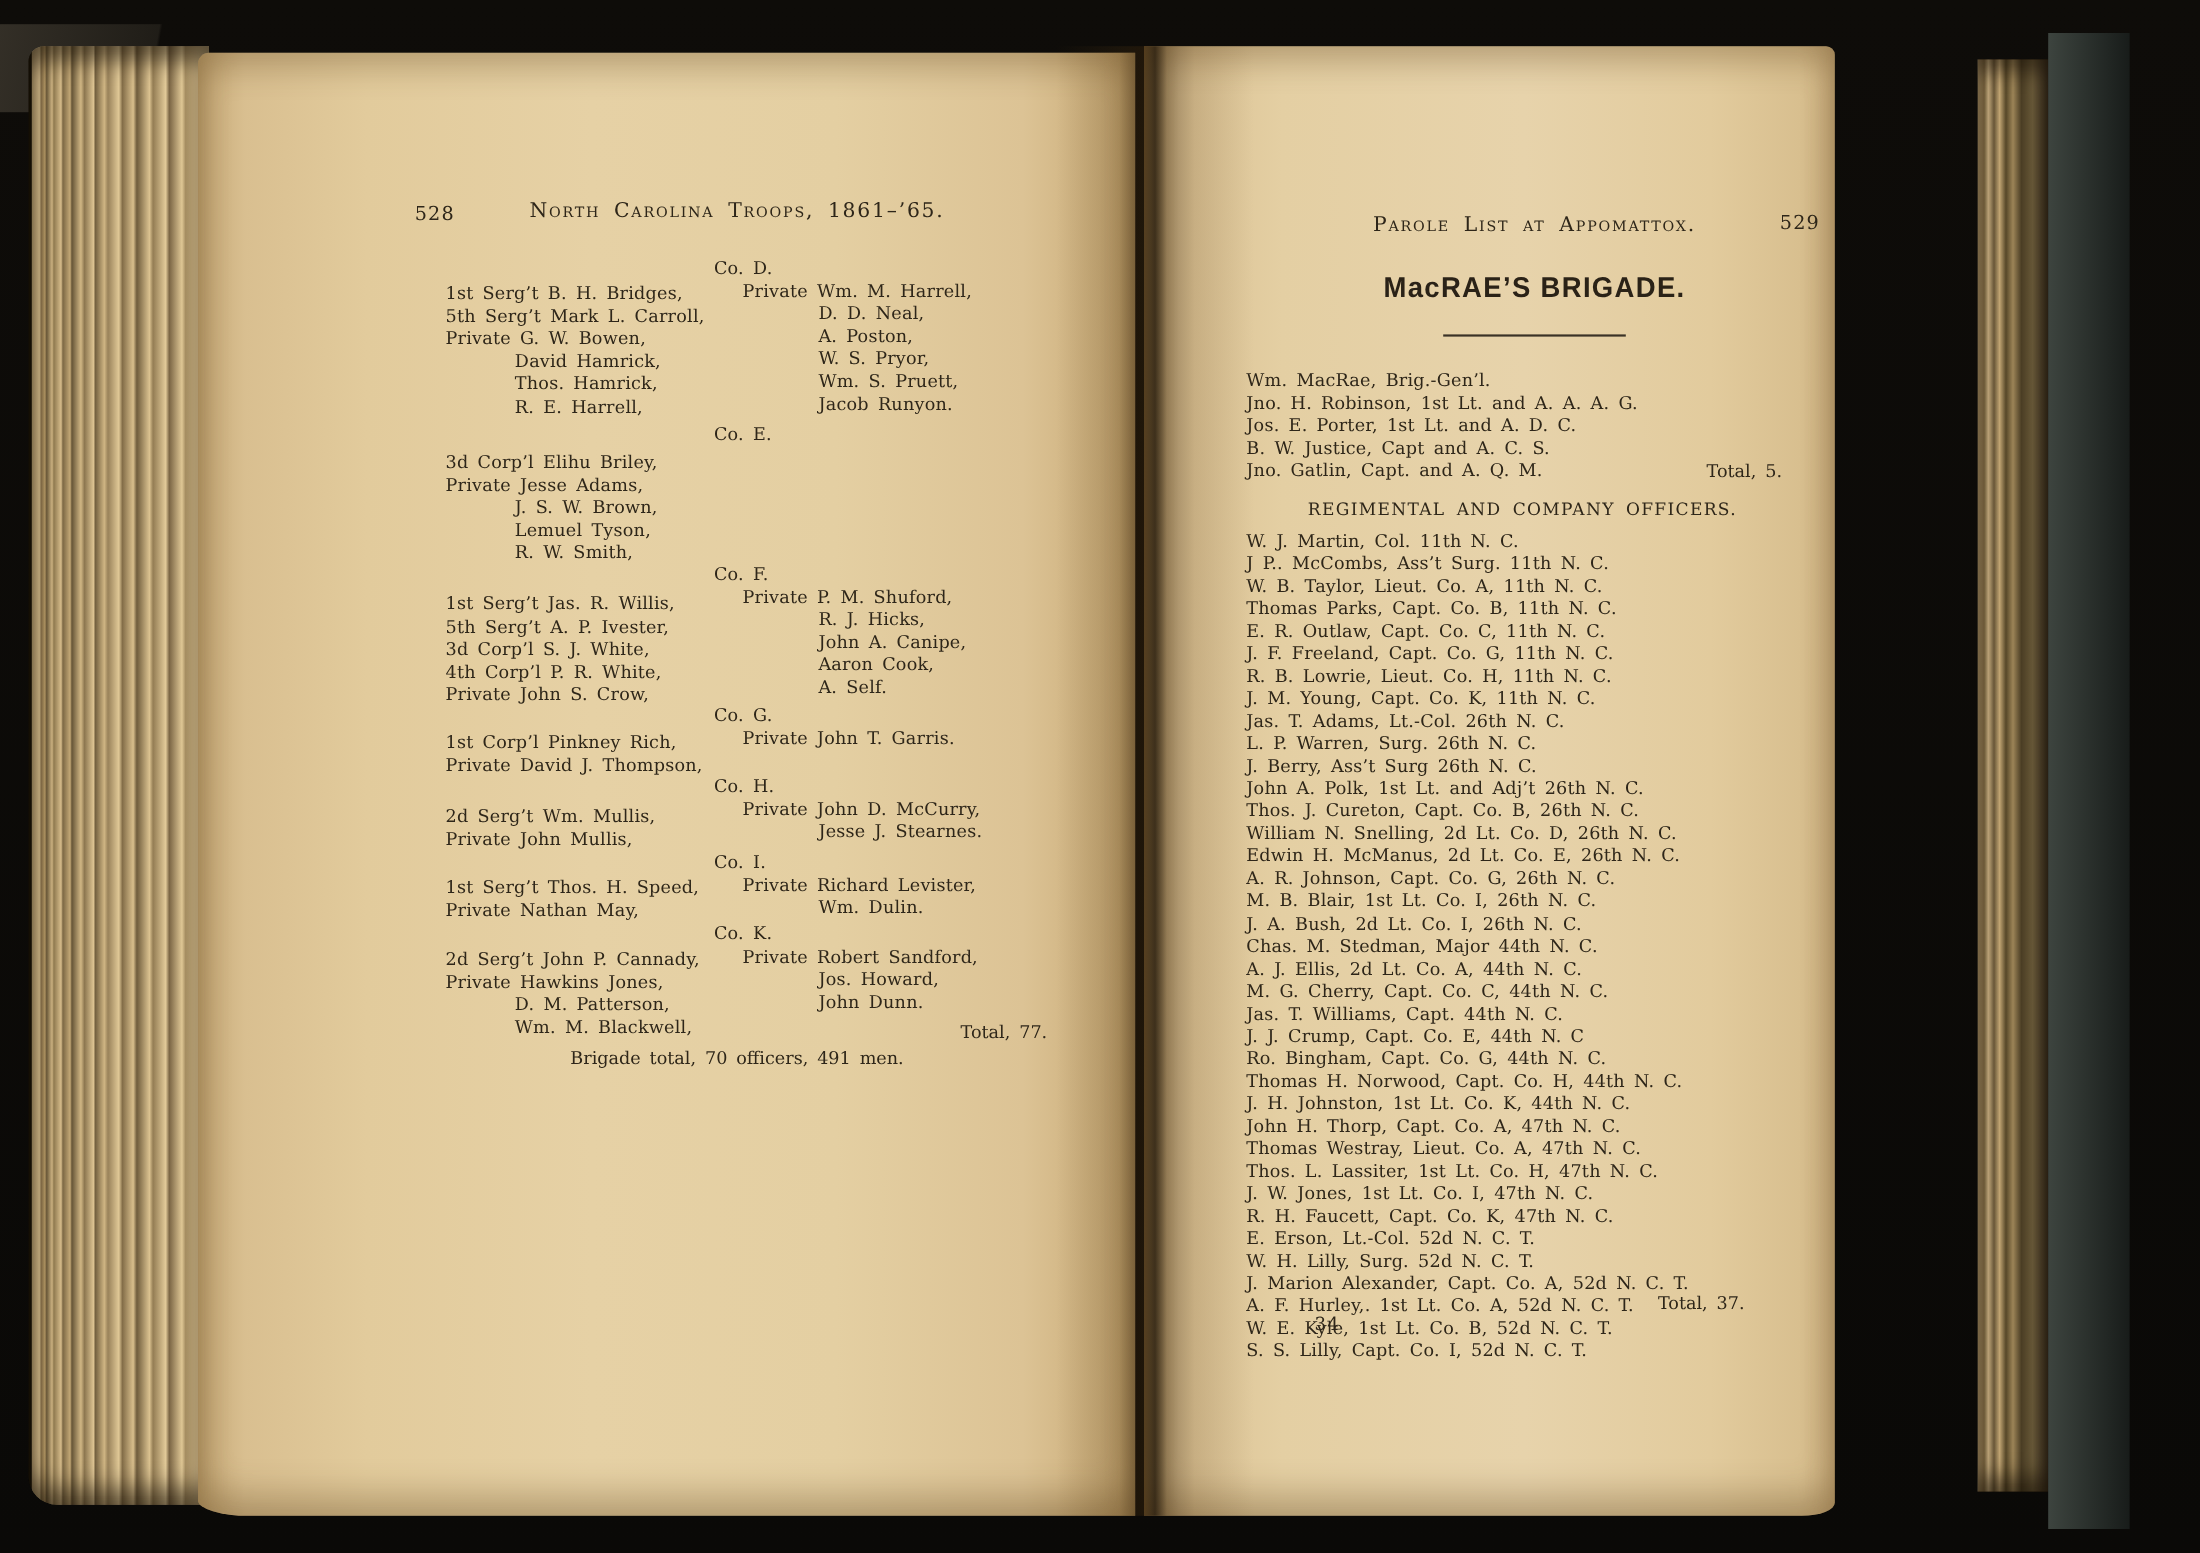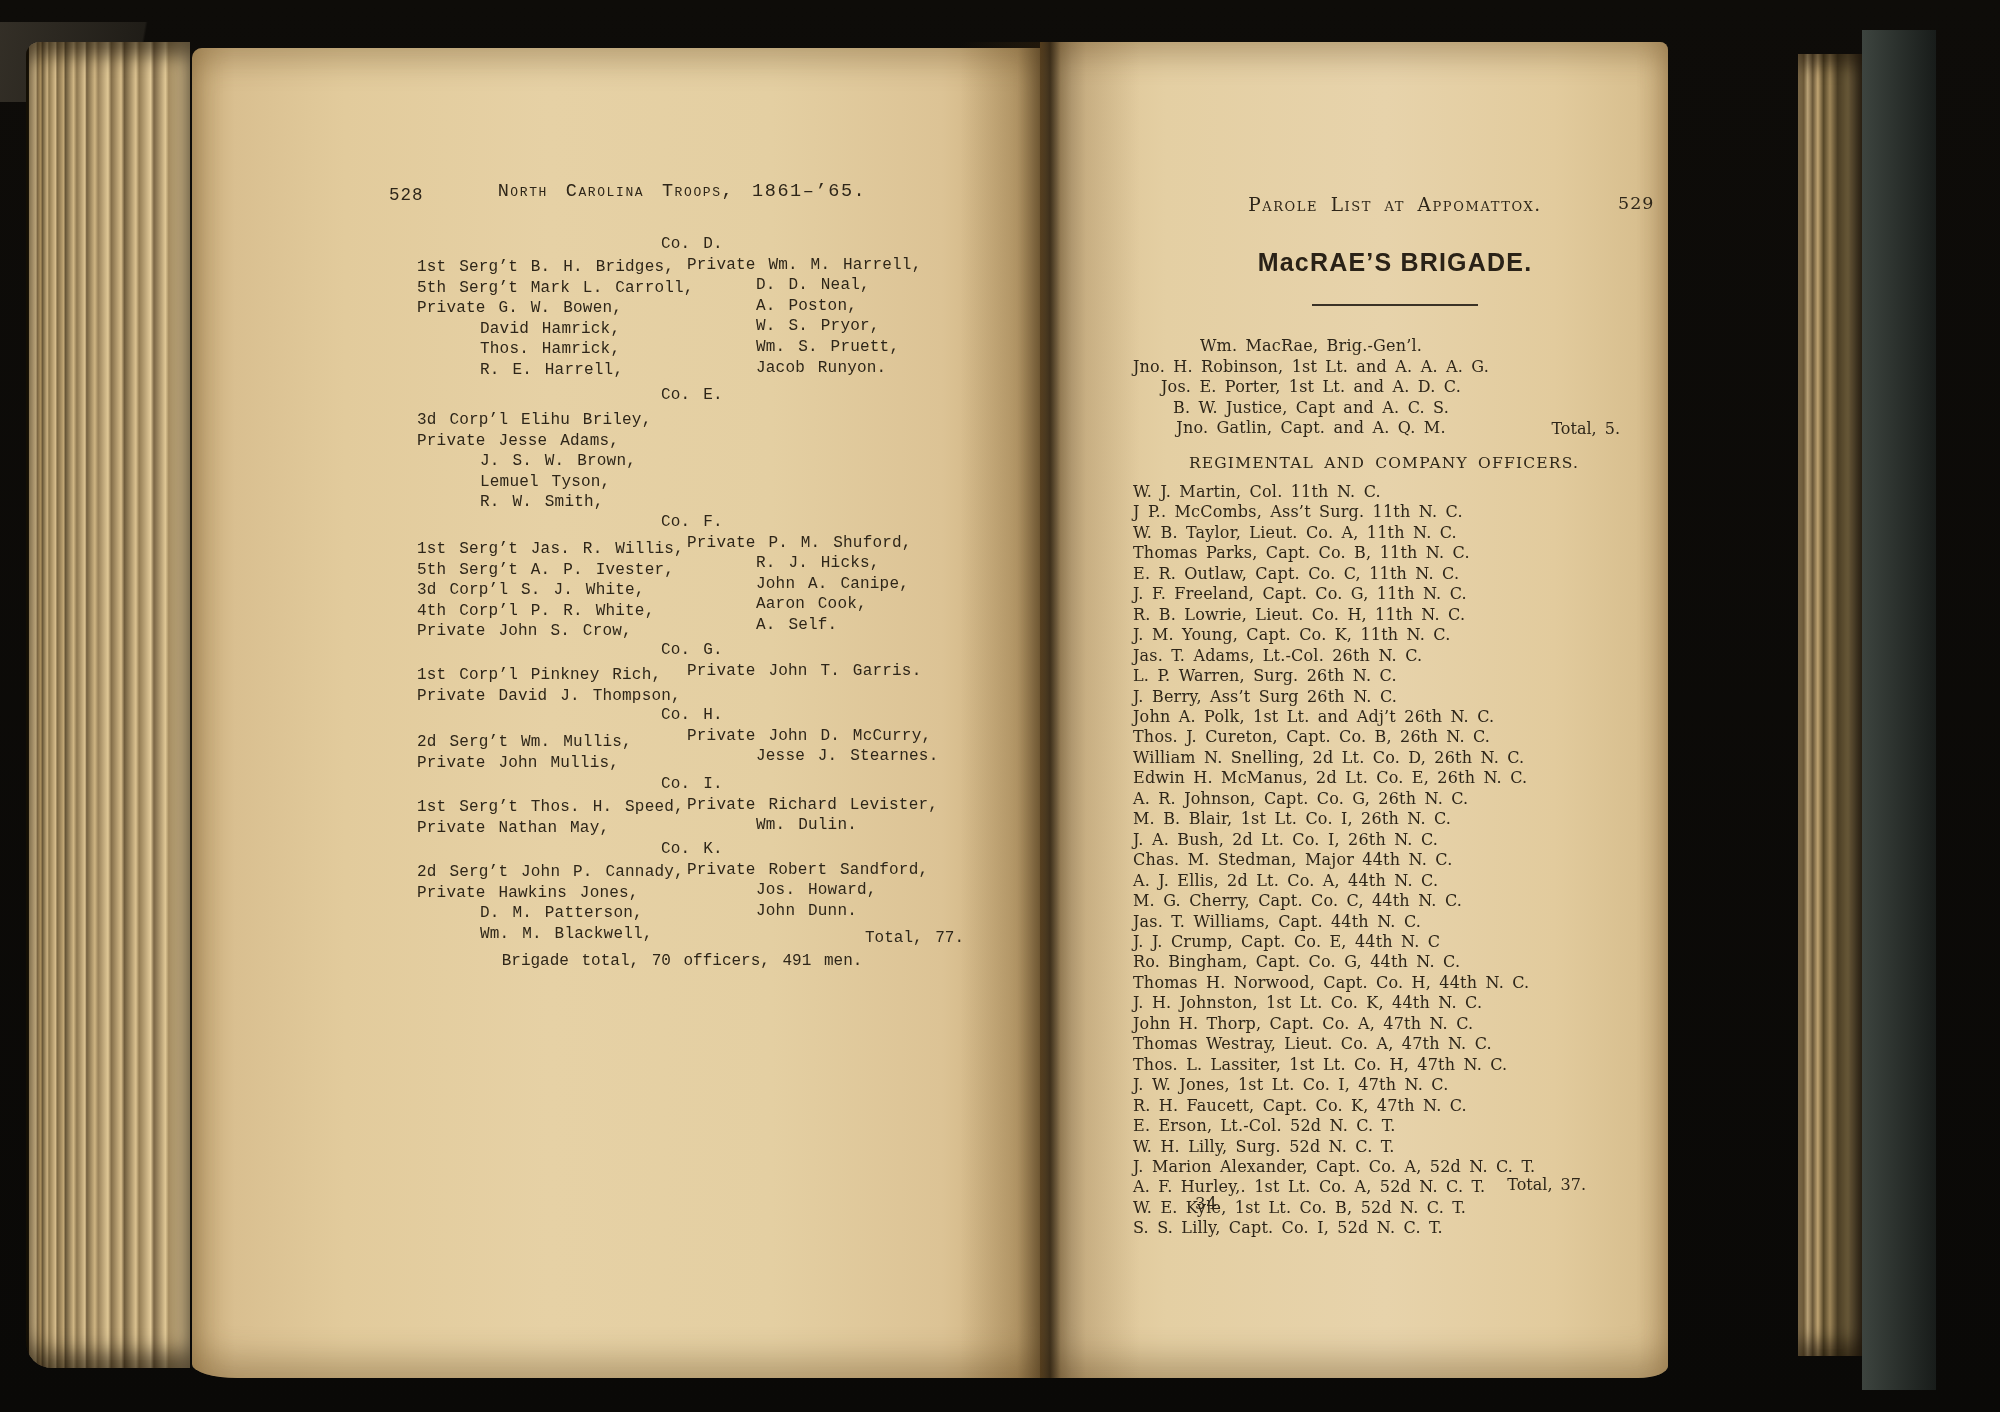--- a/index.html
+++ b/index.html
@@ -24,25 +24,25 @@
         #c2a674 31%,#564728 40%,#9c8457 50%,#4a3d24 62%,#6b5b3a 78%,#3b3122 100%);
       box-shadow:inset 0 12px 16px rgba(20,12,4,.5), inset 0 -14px 18px rgba(20,12,4,.55);}
   .cover-right{position:absolute;left:1862px;top:30px;width:74px;height:1360px;
       background:linear-gradient(90deg,#3d443f 0%,#2c322e 45%,#181c1a 100%);}
   .gutter-shadow{position:absolute;left:960px;top:42px;width:180px;height:1336px;z-index:5;
       pointer-events:none;
       background:linear-gradient(90deg,rgba(60,40,14,0) 0%,rgba(78,54,20,.22) 32%,
         rgba(50,33,11,.5) 44%,rgba(28,18,6,.78) 50%,rgba(60,40,16,.38) 56%,
         rgba(90,62,26,.16) 70%,rgba(60,40,14,0) 100%);}
   .page{position:absolute;z-index:2;}
-  .page-left{left:192px;top:48px;width:852px;height:1330px;
+  .page-left{left:180px;top:48px;width:852px;height:1330px;
       border-radius:10px 0 0 46px / 10px 0 0 14px;
       background:linear-gradient(90deg,#c4a775 0%,#d9bf90 5%,#e2cb9c 18%,#e6d1a5 42%,
         #e4cfa2 68%,#dcc395 88%,#c5a671 100%);
-      box-shadow:inset 0 16px 26px rgba(95,66,26,.28), inset 0 -20px 30px rgba(95,66,26,.33);font-family:Liberation Mono, monospace;}
+      box-shadow:inset 0 16px 26px rgba(95,66,26,.28), inset 0 -20px 30px rgba(95,66,26,.33);}
   .page-right{left:1040px;top:42px;width:628px;height:1336px;
       border-radius:0 8px 30px 0 / 0 8px 12px 0;
       background:linear-gradient(90deg,#8d6f42 0%,#c3a876 1.6%,#dbc294 5%,#e4cfa3 20%,
         #e7d3ab 55%,#e2cb9d 82%,#d8bf8f 95%,#cdb181 100%);
       box-shadow:inset 0 16px 26px rgba(95,66,26,.3), inset 0 -20px 30px rgba(95,66,26,.33);}
   
   .body-line{font-size:16px;line-height:20.6px;letter-spacing:.2px;word-spacing:3px;white-space:nowrap;}
   .running-head{font-variant:small-caps;font-size:18.5px;letter-spacing:1.6px;word-spacing:5px;white-space:nowrap;}
   .pagenum{font-size:17.5px;letter-spacing:1px;}
   .abs{position:absolute;}
@@ -191,21 +191,21 @@
   <div class="page page-right">
 
     <div class="abs running-head" style="left:185px;top:152px;width:340px;text-align:center;">Parole List at Appomattox.</div>
 
     <div class="abs pagenum" style="left:578px;top:151px;">529</div>
 
     <div class="abs brigade-title" style="left:55px;top:206px;width:600px;">MacRAE’S BRIGADE.</div>
 
     <div class="abs title-rule" style="left:272px;top:262px;width:166px;"></div>
 
-    <div class="abs right-roster body-line" style="left:93px;top:294px;line-height:20.5px;text-align:center;">
+    <div class="abs right-roster body-line" style="left:93px;top:294px;line-height:20.5px;">
 
     <div class="line">Wm. MacRae, Brig.-Gen’l.</div>
         <div class="line">Jno. H. Robinson, 1st Lt. and A. A. A. G.</div>
         <div class="line">Jos. E. Porter, 1st Lt. and A. D. C.</div>
         <div class="line">B. W. Justice, Capt and A. C. S.</div>
         <div class="line">Jno. Gatlin, Capt. and A. Q. M.</div>
       </div>
 
     <div class="abs total-line" style="left:400px;top:377px;width:180px;">Total, 5.</div>
 

